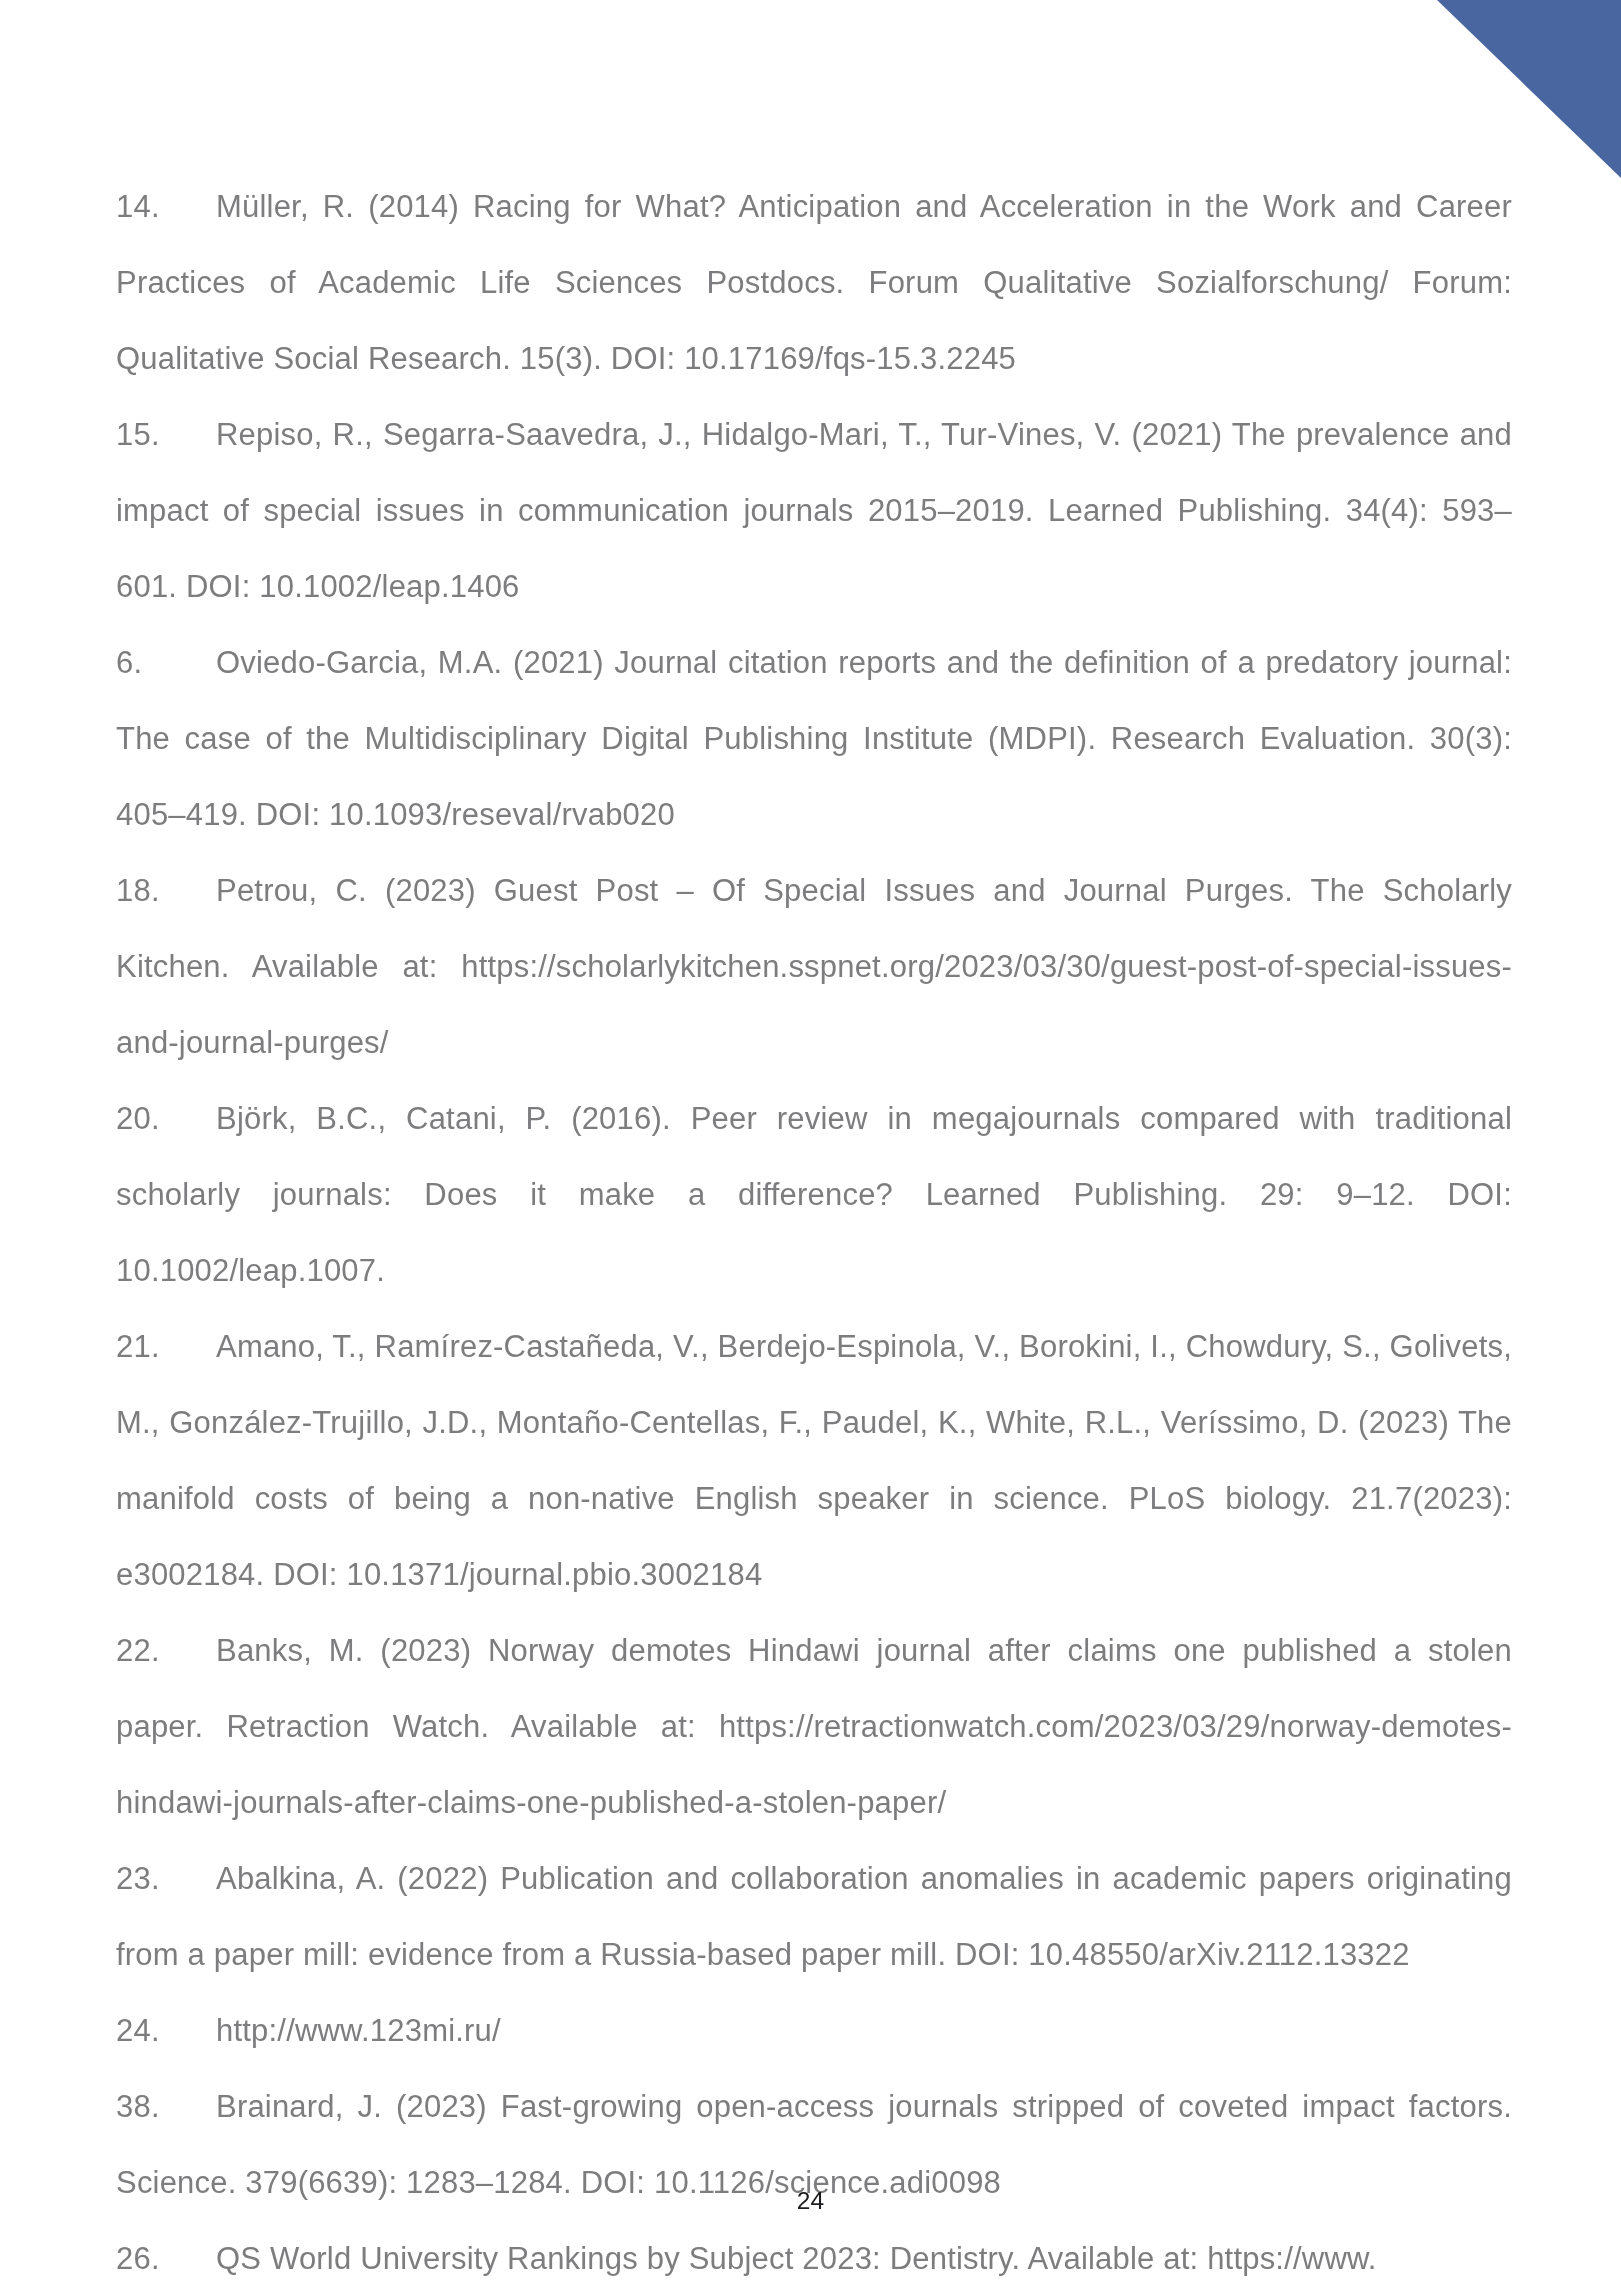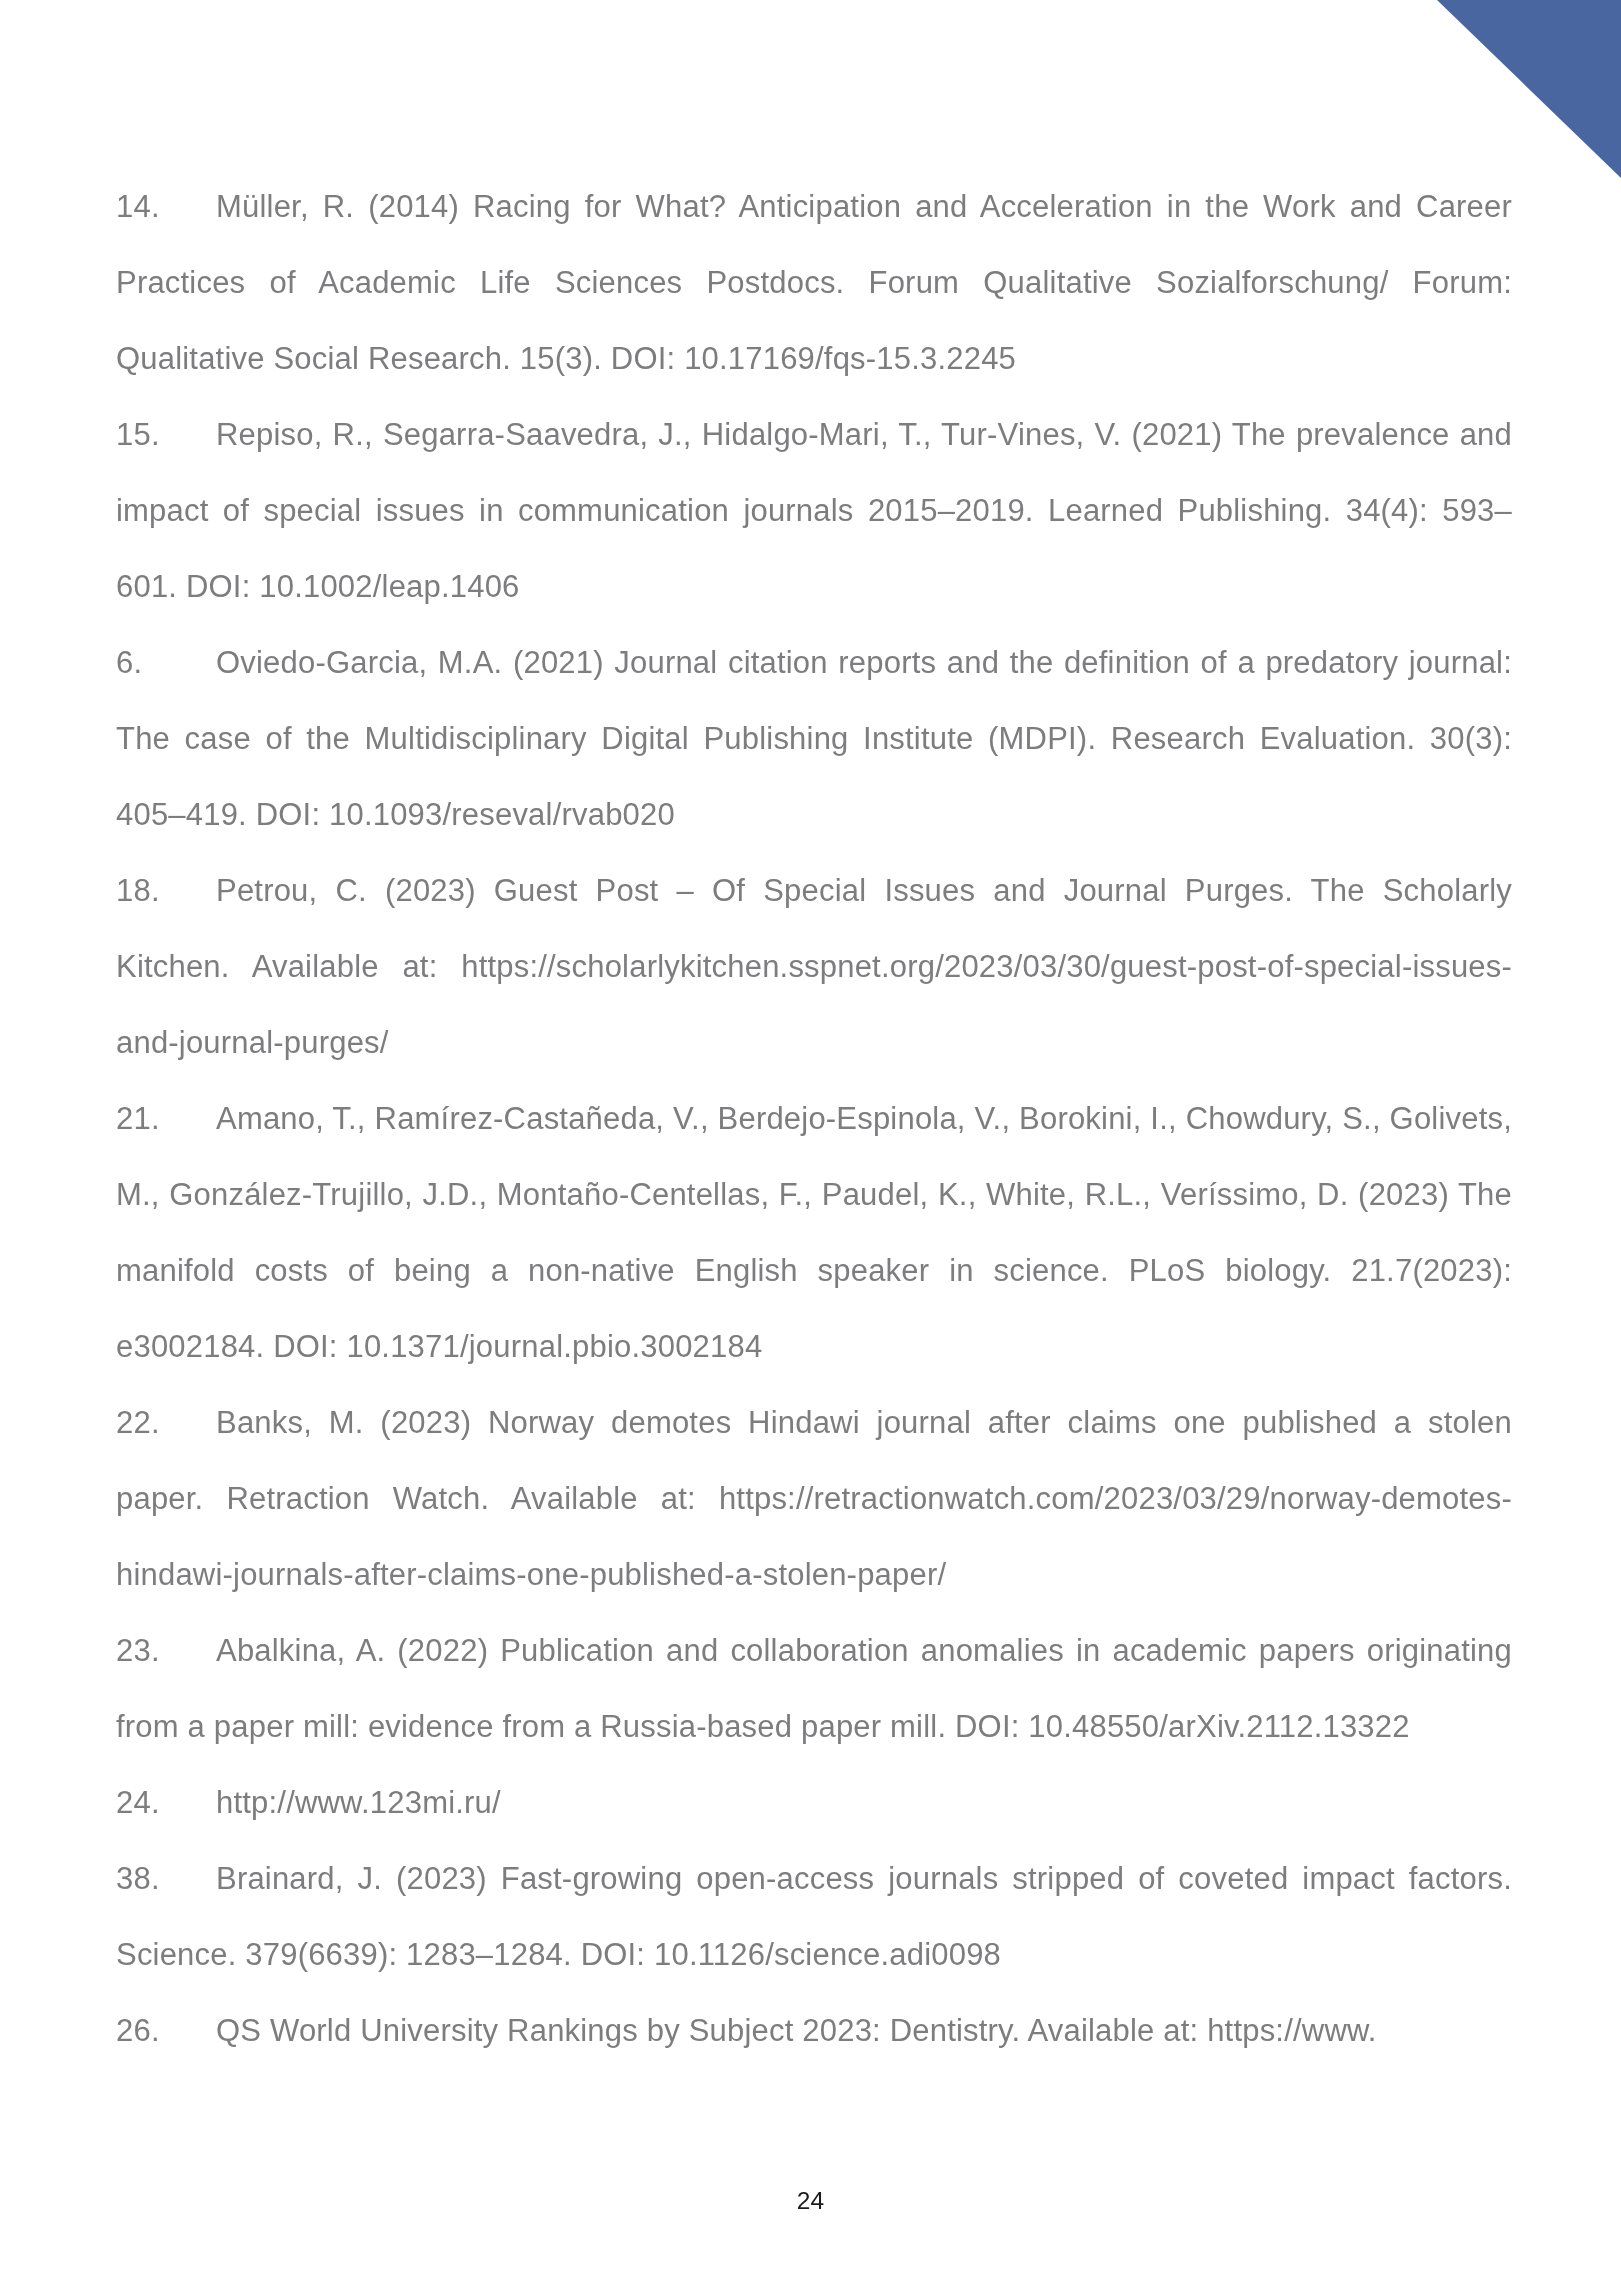--- a/index.html
+++ b/index.html
@@ -59,20 +59,21 @@
 
 <div class="page">
 
   <div class="corner-triangle"></div>
 
   <main class="references">
     <p class="ref"><span class="num">14.</span><span class="txt">Müller, R. (2014) Racing for What? Anticipation and Acceleration in the Work and Career Practices of Academic Life Sciences Postdocs. Forum Qualitative Sozialforschung/ Forum: Qualitative Social Research. 15(3). DOI: 10.17169/fqs-15.3.2245</span></p>
     <p class="ref"><span class="num">15.</span><span class="txt">Repiso, R., Segarra-Saavedra, J., Hidalgo-Mari, T., Tur-Vines, V. (2021) The prevalence and impact of special issues in communication journals 2015–2019. Learned Publishing. 34(4): 593–601. DOI: 10.1002/leap.1406</span></p>
     <p class="ref"><span class="num">6.</span><span class="txt">Oviedo-Garcia, M.A. (2021) Journal citation reports and the definition of a predatory journal: The case of the Multidisciplinary Digital Publishing Institute (MDPI). Research Evaluation. 30(3): 405–419. DOI: 10.1093/reseval/rvab020</span></p>
     <p class="ref"><span class="num">18.</span><span class="txt">Petrou, C. (2023) Guest Post – Of Special Issues and Journal Purges. The Scholarly Kitchen. Available at: https://scholarlykitchen.sspnet.org/2023/03/30/guest-post-of-special-issues-and-journal-purges/</span></p>
+    <p class="ref"><span class="num">20.</span><span class="txt">Björk, B.C., Catani, P. (2016). Peer review in megajournals compared with traditional scholarly journals: Does it make a difference? Learned Publishing. 29: 9–12. DOI: 10.1002/leap.1007.</span></p>
     <p class="ref"><span class="num">21.</span><span class="txt">Amano, T., Ramírez-Castañeda, V., Berdejo-Espinola, V., Borokini, I., Chowdury, S., Golivets, M., González-Trujillo, J.D., Montaño-Centellas, F., Paudel, K., White, R.L., Veríssimo, D. (2023) The manifold costs of being a non-native English speaker in science. PLoS biology. 21.7(2023): e3002184. DOI: 10.1371/journal.pbio.3002184</span></p>
     <p class="ref"><span class="num">22.</span><span class="txt">Banks, M. (2023) Norway demotes Hindawi journal after claims one published a stolen paper. Retraction Watch. Available at: https://retractionwatch.com/2023/03/29/norway-demotes-hindawi-journals-after-claims-one-published-a-stolen-paper/</span></p>
     <p class="ref"><span class="num">23.</span><span class="txt">Abalkina, A. (2022) Publication and collaboration anomalies in academic papers originating from a paper mill: evidence from a Russia-based paper mill. DOI: 10.48550/arXiv.2112.13322</span></p>
     <p class="ref"><span class="num">24.</span><span class="txt">http://www.123mi.ru/</span></p>
     <p class="ref"><span class="num">38.</span><span class="txt">Brainard, J. (2023) Fast-growing open-access journals stripped of coveted impact factors. Science. 379(6639): 1283–1284. DOI: 10.1126/science.adi0098</span></p>
     <p class="ref"><span class="num">26.</span><span class="txt">QS World University Rankings by Subject 2023: Dentistry. Available at: https://www.</span></p>
   </main>
 
   <div class="page-number">24</div>
 

